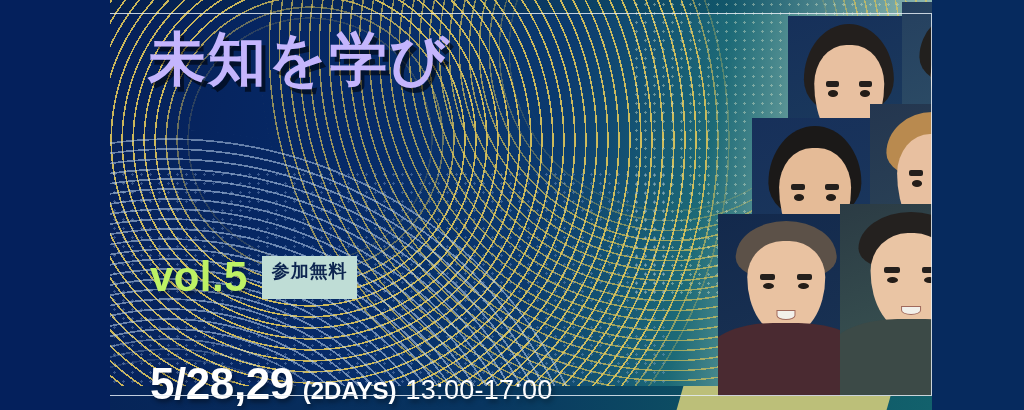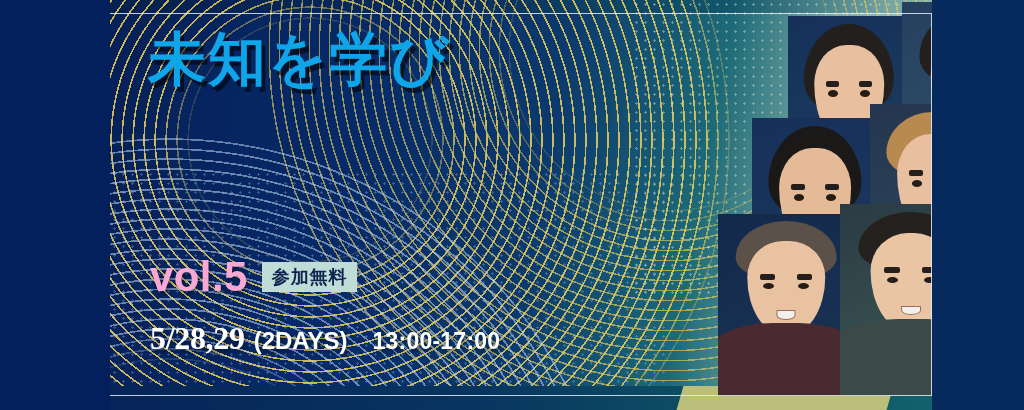--- a/index.html
+++ b/index.html
@@ -172,21 +172,21 @@
   }
   .copy > *{ pointer-events:auto; }
 
   .headline{
     position:absolute; left:148px; top:26px;
     font-family:"DejaVu Sans","Liberation Sans",sans-serif;
     font-weight:700;
     font-size:58px;
     line-height:1.16;
     letter-spacing:.035em;
-    color:#0ea5e9;
+    color:#c4b5fd;
     text-shadow:4px 5px 0 rgba(0,0,0,.55);
     white-space:nowrap;
   }
   .headline .l2{ display:block; padding-left:155px; margin-top:2px; }
 
   .subtitle{
     position:absolute; left:150px; top:195px;
     font-family:"DejaVu Sans","Liberation Sans",sans-serif;
     font-weight:700;
     font-size:46px;
@@ -195,54 +195,54 @@
     text-shadow:2px 3px 5px rgba(0,0,0,.45);
     white-space:nowrap;
   }
 
   .volrow{
     position:absolute; left:150px; top:256px;
     display:flex; align-items:center; gap:14px;
   }
   .vol{
     font-family:"Liberation Sans","DejaVu Sans",sans-serif;
-    font-weight:700; font-size:42px; color:#f9a8d4;
+    font-weight:700; font-size:42px; color:#bef264;
     letter-spacing:.01em; line-height:1;
     text-shadow:2px 3px 5px rgba(0,0,0,.4);
   }
   .badge{
     background:#bfddd6;
     color:#0d2550;
     font-family:"DejaVu Sans","Liberation Sans",sans-serif;
     font-weight:700;
     font-size:18px;
     letter-spacing:.05em;
-    padding:5px 10px 6px;
+    padding:5px 10px 18px;
     line-height:1.1;
     white-space:nowrap;
   }
 
   .daterow{
     position:absolute; left:150px; top:322px;
     display:flex; align-items:baseline; gap:9px;
     color:#ffffff;
     text-shadow:2px 3px 5px rgba(0,0,0,.45);
     white-space:nowrap;
   }
   .date-main{
-    font-family:Liberation Serif, serif;
-    font-weight:700; font-size:32px; letter-spacing:-.01em; line-height:1;
+    font-family:Liberation Sans, sans-serif;
+    font-weight:700; font-size:44px; letter-spacing:-.01em; line-height:1;margin-top:40px;
   }
   .date-days{
     font-family:Liberation Sans, sans-serif;
     font-weight:700; font-size:24px; line-height:1;
   }
   .date-time{
     font-family:"Liberation Sans","DejaVu Sans",sans-serif;
-    font-weight:700; font-size:23px; letter-spacing:.01em; line-height:1;margin-left:16px;
+    font-weight:400; font-size:27px; letter-spacing:.01em; line-height:1;
   }
 
   
   .gutter-l{ position:absolute; left:0; top:0; width:110px; height:410px; background:#04205c; z-index:9;}
   .gutter-r{ position:absolute; right:0; top:0; width:92px; height:410px; background:#062a5e; z-index:9;}
 </style>
 </head>
 <body>
 
 <div id="banner">

